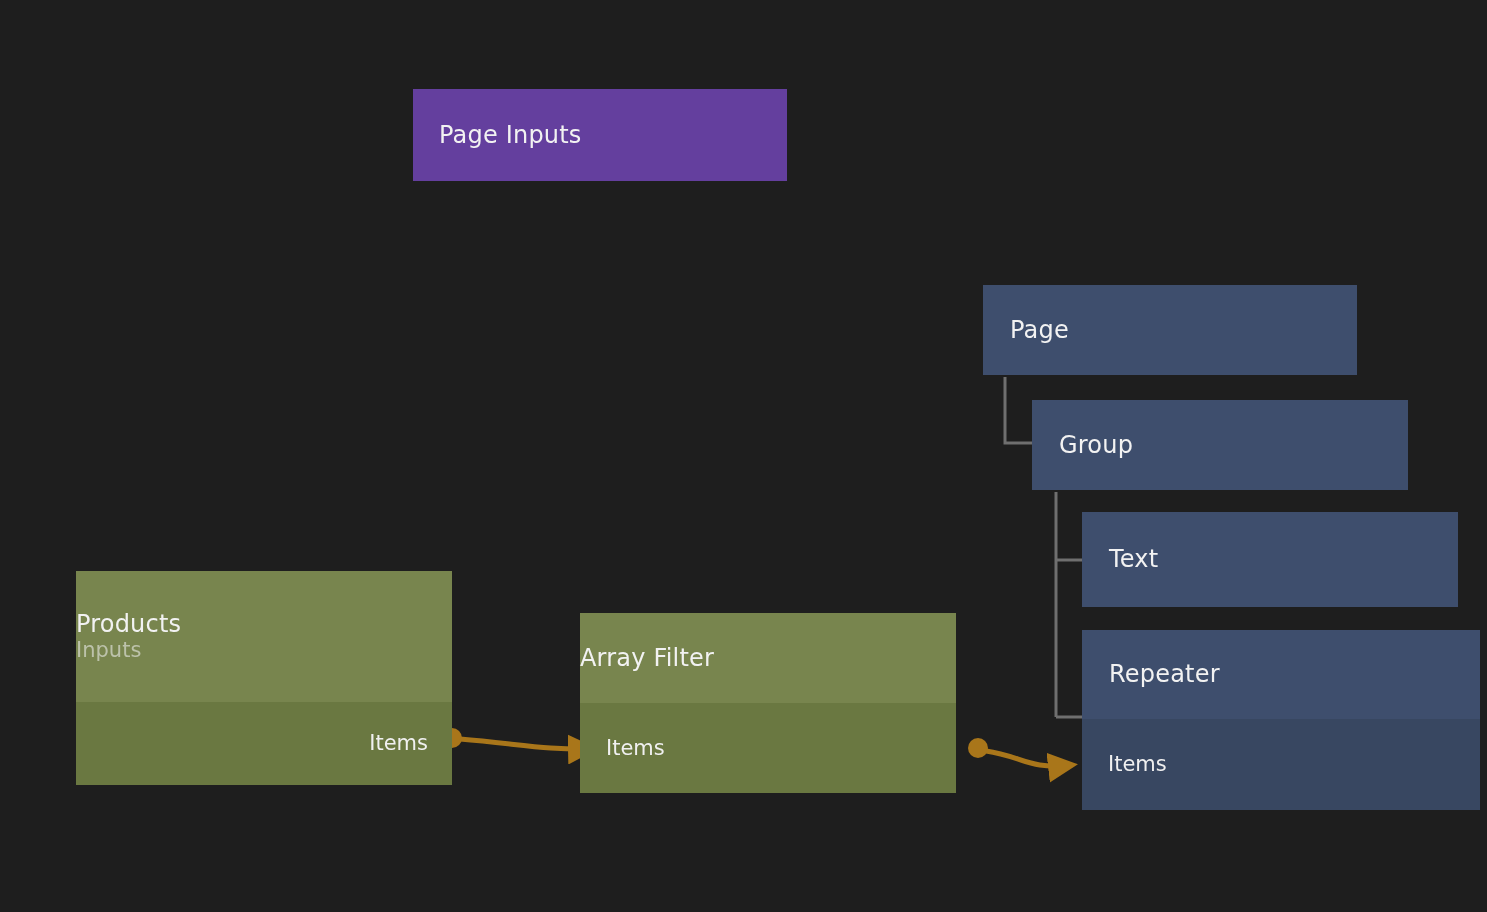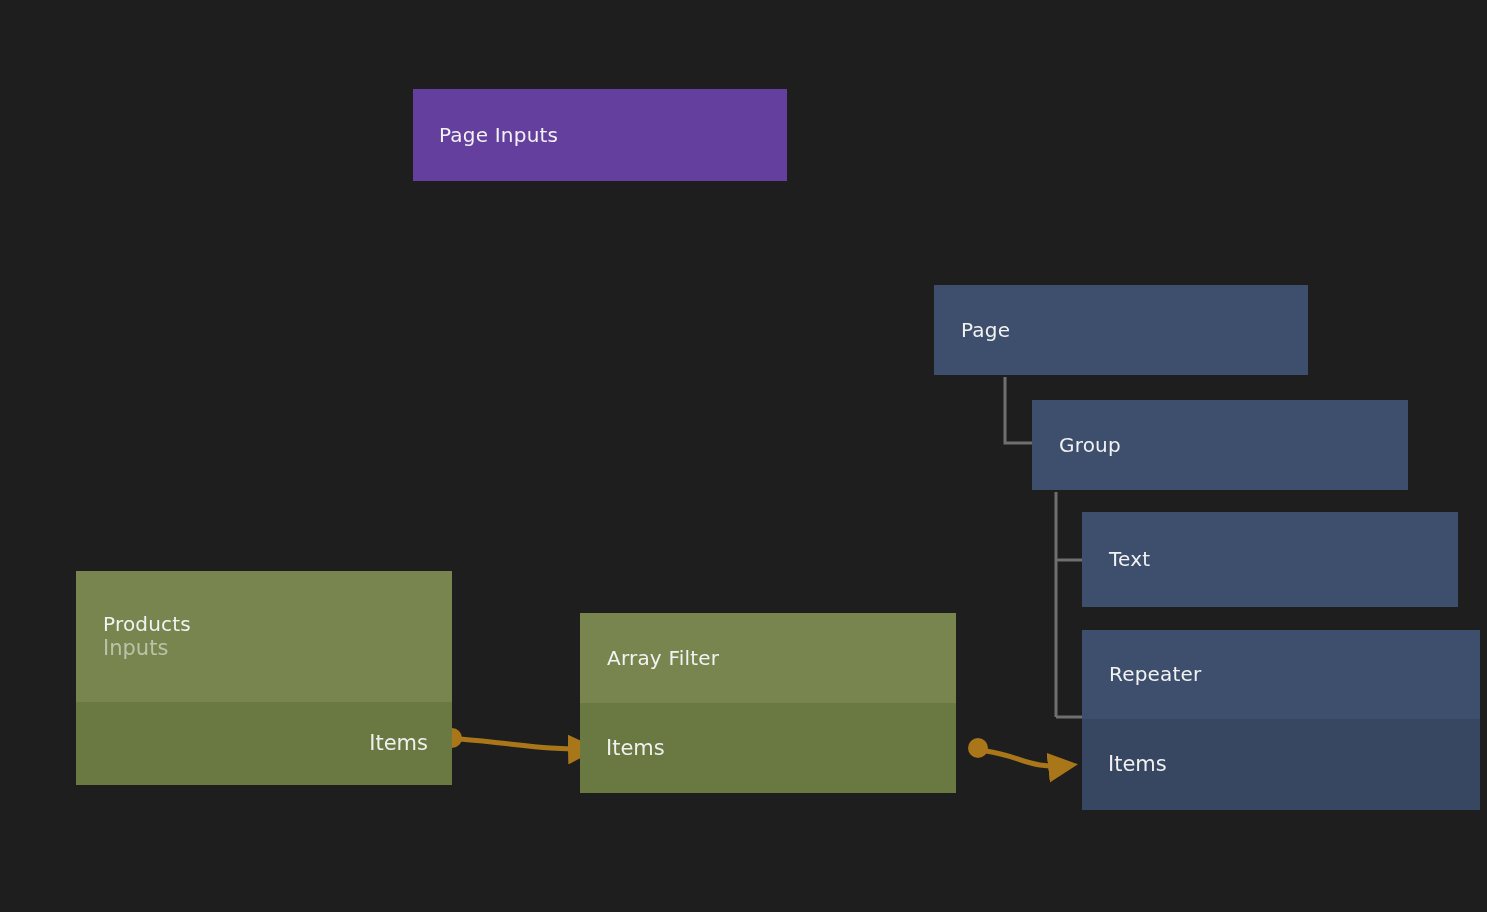--- a/index.html
+++ b/index.html
@@ -30,21 +30,21 @@
     flex-direction: column;
     overflow: hidden;
   }
   .node-header {
     display: flex;
     flex-direction: column;
     justify-content: center;
     box-sizing: border-box;
   }
   .node-title {
-    font-size: 20px;
+    font-size: 24px;
     color: #f2f2f2;
     line-height: 1.12;
     letter-spacing: 0.2px;
     white-space: nowrap;
   }
   .node-subtitle {
     font-size: 21px;
     line-height: 1.15;
     color: #bcc2aa;
     white-space: nowrap;
@@ -69,21 +69,21 @@
     box-sizing: border-box;
   }
   .port-row.out { justify-content: flex-end; padding-right: 24px; }
   .port-row.in  { justify-content: flex-start; padding-left: 26px; }
 
   
   .node--purple { background: #643f9e; }
   .node--purple .node-header { padding-left: 26px; }
 
   
-  .node--green .node-header { background: #78854e; padding-left: 27px; }
+  .node--green .node-header { background: #78854e; }
   .node--green .node-body   { background: #6a7841; }
 
   
   .node--blue .node-header { background: #3e4e6d; padding-left: 27px; }
   .node--blue .node-body   { background: #384761; }
   .node--blue.leaf { background: #3e4e6d; }
   .node--blue .port-label { color: #f0f0f0; }
 
   .tree-lines, .edges {
     position: absolute;
@@ -149,21 +149,21 @@
     <div class="node-header" style="height:90px;">
       <div class="node-title">Array Filter</div>
     </div>
     <div class="node-body">
       <div class="port-row in">
         <span class="port-label">Items</span>
       </div>
     </div>
   </div>
 
-  <div class="node node--blue leaf" style="left:934px; top:285px; width:374px; height:90px;">
+  <div class="node node--blue leaf" style="left:983px; top:285px; width:374px; height:90px;">
     <div class="node-header" style="height:90px;">
       <div class="node-title">Page</div>
     </div>
   </div>
 
   <div class="node node--blue leaf" style="left:1032px; top:400px; width:376px; height:90px;">
     <div class="node-header" style="height:90px;">
       <div class="node-title">Group</div>
     </div>
   </div>

